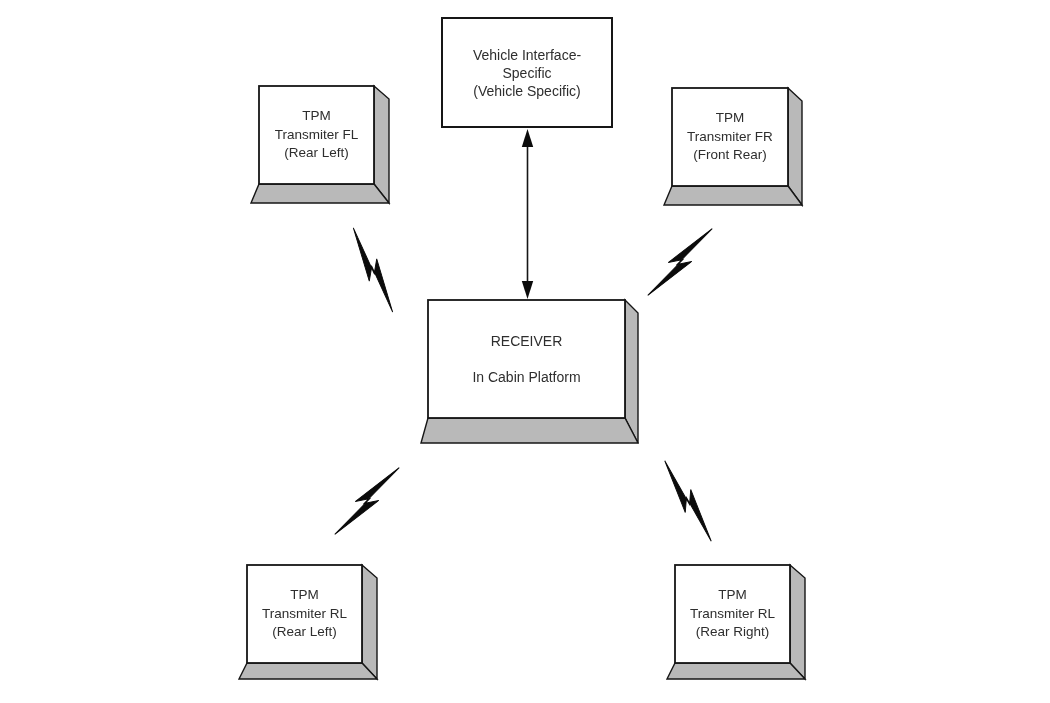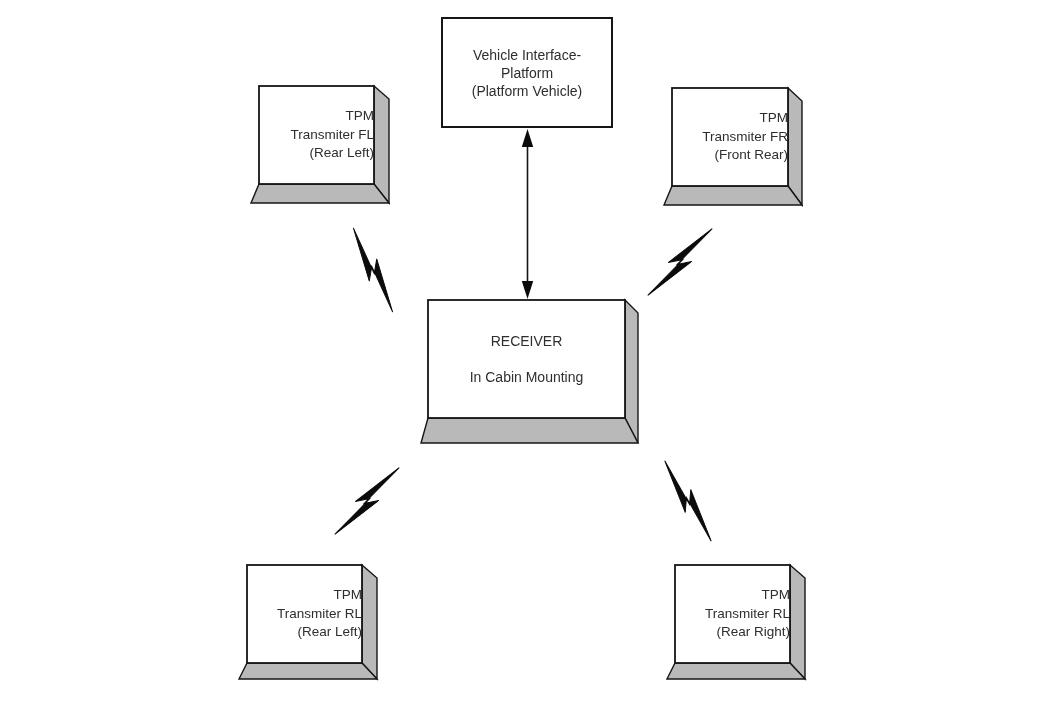--- a/index.html
+++ b/index.html
@@ -29,21 +29,20 @@
     justify-content: center;
     text-align: center;
     color: #2e2e2e;
     font-size: 14px;
     line-height: 18px;
     pointer-events: none;
   }
   .box-label.small {
     font-size: 13.5px;
     line-height: 18.5px;
-    align-items: flex-end;
   }
   .box-label.receiver {
     row-gap: 17px;
     line-height: 19px;
   }
   
   #lbl-display  { left: 442px; top:  18px; width: 170px; height: 109px; }
   #lbl-fl       { left: 259px; top:  86px; width: 115px; height:  98px; }
   #lbl-fr       { left: 672px; top:  88px; width: 116px; height:  98px; }
   #lbl-receiver { left: 428px; top: 300px; width: 197px; height: 118px; }
@@ -113,39 +112,39 @@
     <g transform="translate(367,501) rotate(36) scale(0.92)">
       <polygon class="bolt" points="7,-50 -1,4 10,-8 -7,50 1,-4 -10,8"></polygon>
     </g>
     <g transform="translate(688,501) rotate(-38) scale(0.92)">
       <polygon class="bolt" points="7,-50 -1,4 10,-8 -7,50 1,-4 -10,8"></polygon>
     </g>
   </svg>
 
   <div class="box-label" id="lbl-display">
     <span>Vehicle Interface-</span>
-    <span>Platform</span>
-    <span>(Platform Vehicle)</span>
+    <span>Specific</span>
+    <span>(Vehicle Specific)</span>
   </div>
 
   <div class="box-label small" id="lbl-fl">
     <span>TPM</span>
     <span>Transmiter FL</span>
     <span>(Rear Left)</span>
   </div>
 
   <div class="box-label small" id="lbl-fr">
     <span>TPM</span>
     <span>Transmiter FR</span>
     <span>(Front Rear)</span>
   </div>
 
   <div class="box-label receiver" id="lbl-receiver">
     <span>RECEIVER</span>
-    <span>In Cabin Mounting</span>
+    <span>In Cabin Platform</span>
   </div>
 
   <div class="box-label small" id="lbl-rl">
     <span>TPM</span>
     <span>Transmiter RL</span>
     <span>(Rear Left)</span>
   </div>
 
   <div class="box-label small" id="lbl-rr">
     <span>TPM</span>

